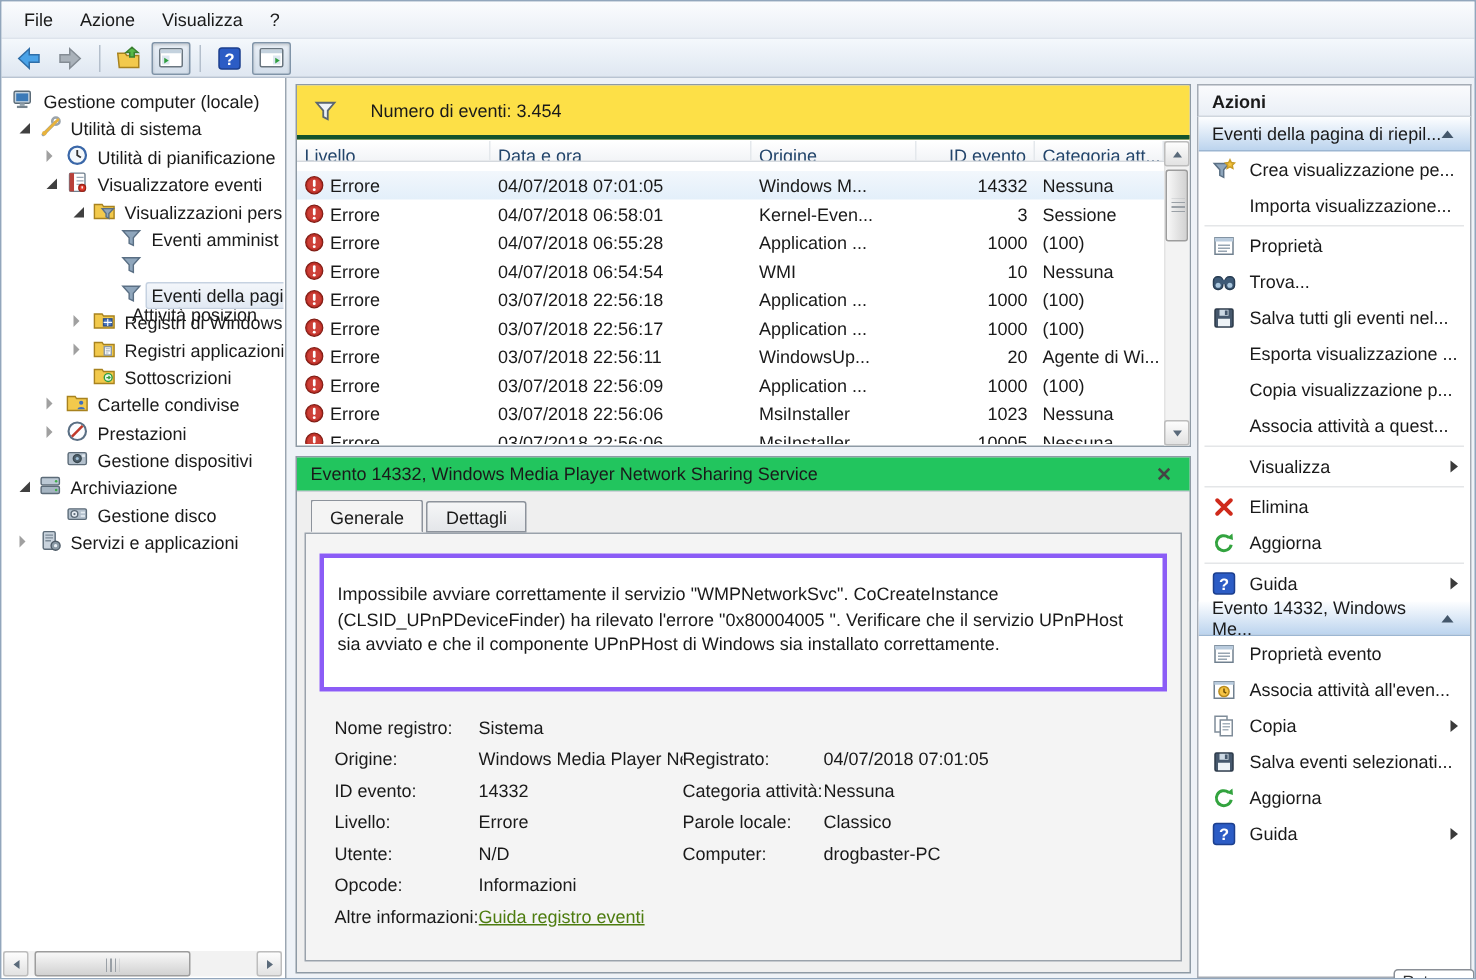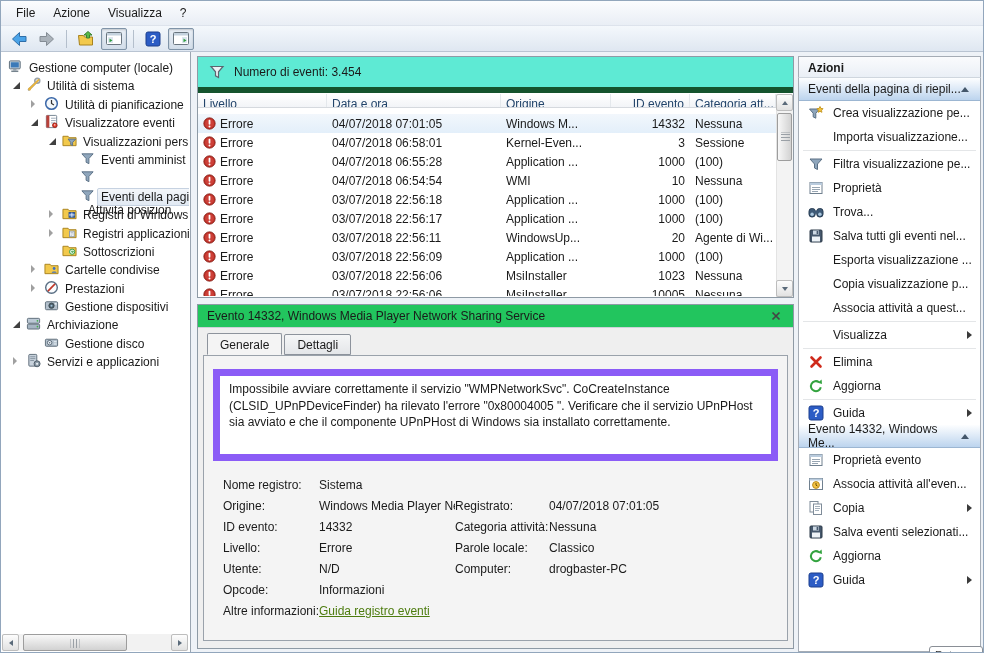--- a/index.html
+++ b/index.html
@@ -45,22 +45,22 @@
   .h-thumb { position:absolute; left:21px; width:104px; top:0; height:17px;
              background:linear-gradient(#f8f8f8,#d2d2d2); border:1px solid #9d9d9d; border-radius:2px; }
   .grip { position:absolute; left:50%; top:4px; transform:translateX(-50%); width:9px; height:9px;
           background:repeating-linear-gradient(90deg,#9aa0a6 0 1px,transparent 1px 3px); }
   .grip-v { position:absolute; top:50%; left:3px; transform:translateY(-50%); width:9px; height:9px;
           background:repeating-linear-gradient(0deg,#9aa0a6 0 1px,transparent 1px 3px); }
 
   
   .mid-list { position:absolute; left:196px; top:55px; width:597px; height:242px;
               background:#fff; border:1px solid #8e9aa5; }
-  .infobar { height:36px; border-bottom:6px solid #14532d; background:#5eead4;
-             display:flex; align-items:center; padding-left:11px; }
+  .infobar { height:36px; border-bottom:3px solid #14532d; background:#fde047;
+             display:flex; align-items:center; padding-left:11px; gap:13px; }
   .table-header { position:absolute; top:37px; left:0; width:578px; height:14px; display:flex;
                   background:linear-gradient(#ffffff,#f2f4f7); border-bottom:1px solid #d5d9de; color:#23456b; }
   .th { padding:3px 5px; border-right:1px solid #e4e8ec; overflow:hidden; white-space:nowrap; }
   .c0 { width:129px; } .c1 { width:174px; } .c2 { width:110px; } .c3 { width:64px; text-align:right;margin-left:15px; } .c4 { flex:1; }
   .rows { position:absolute; top:57px; left:0; width:578px; bottom:1px; overflow:hidden; }
   .ev-row { display:flex; height:19px; align-items:center; white-space:nowrap; }
   .ev-row.sel { background:linear-gradient(#f2f7fc,#e3effa); }
   .cell { padding:0 5px; overflow:hidden; }
   .lvl-cell { display:flex; align-items:center; gap:4px; padding-left:5px; }
   .lvl-cell svg { flex:0 0 auto; display:block; }
@@ -75,21 +75,21 @@
   .d-header { height:23px; display:flex; align-items:center; padding:0 9px;
               background:#22c55e; border-bottom:1px solid #cdd2d8; }
   .d-close { margin-left:auto; width:16px; height:16px; display:flex; align-items:center; justify-content:center; }
   .tabs { position:absolute; top:29px; left:9px; display:flex; z-index:2; }
   .tab { height:21px; padding:3px 12px 0; border:1px solid #8d939c; border-radius:2px 2px 0 0;
          background:linear-gradient(#f5f6f7,#e4e6e9); margin-right:2px; }
   .tab.active { background:#f4f4f4; height:22px; margin-top:-1px; border-bottom:1px solid #f4f4f4; padding-top:4px; }
   .tab-frame { position:absolute; top:50px; left:5px; right:5px; bottom:7px;
                border:1px solid #9aa2ab; background:#f4f4f4; }
   .desc-box { position:absolute; top:13px; left:9px; right:9px; height:92px; background:#fff;
-              border:7px solid #8b5cf6; padding:5px 9px; line-height:1.38; overflow:hidden; }
+              border:3px solid #8b5cf6; padding:16px 9px; line-height:1.38; overflow:hidden; }
   .fields { position:absolute; top:118px; left:9px; right:9px; }
   .f-row { display:flex; height:21px; align-items:center; white-space:nowrap; }
   .f-label { width:106px; padding-left:10px; } .f-val { width:136px; overflow:hidden; }
   .f-label2 { width:94px; } .f-val2 { flex:1; }
   .f-link { color:#4d7c0f; text-decoration:underline; }
 
   
   .actions { position:absolute; left:797px; top:55px; right:2px; bottom:0; }
   .a-title { height:22px; padding:4px 9px; font-weight:bold; background:linear-gradient(#fafbfd,#eaeff6);
              border:1px solid #a5acb5; border-bottom:1px solid #cfd6de; }
@@ -645,28 +645,20 @@
           <span>Crea visualizzazione pe...</span>
         </div>
         <div class="a-item">
           <span class="a-ic"></span>
           <span>Importa visualizzazione...</span>
         </div>
         <div class="a-sep"></div>
         <div class="a-item">
           <span class="a-ic">
             <svg width="16" height="16" viewBox="0 0 16 16">
-              <path d="M2 3h12L9.5 8v5.5l-3-1.5V8z" fill="#8fa6bc" stroke="#5a6f84"></path>
-            </svg>
-          </span>
-          <span>Filtra visualizzazione pe...</span>
-        </div>
-        <div class="a-item">
-          <span class="a-ic">
-            <svg width="16" height="16" viewBox="0 0 16 16">
               <rect x="2" y="2.5" width="12" height="11" fill="#fff" stroke="#70808f"></rect>
               <rect x="2" y="2.5" width="12" height="2.5" fill="#b9cbdd"></rect>
               <path d="M4 7.5h8M4 9.5h8M4 11.5h6" stroke="#97a5b2"></path>
             </svg>
           </span>
           <span>Proprietà</span>
         </div>
         <div class="a-item">
           <span class="a-ic">
             <svg width="16" height="16" viewBox="0 0 16 16">

